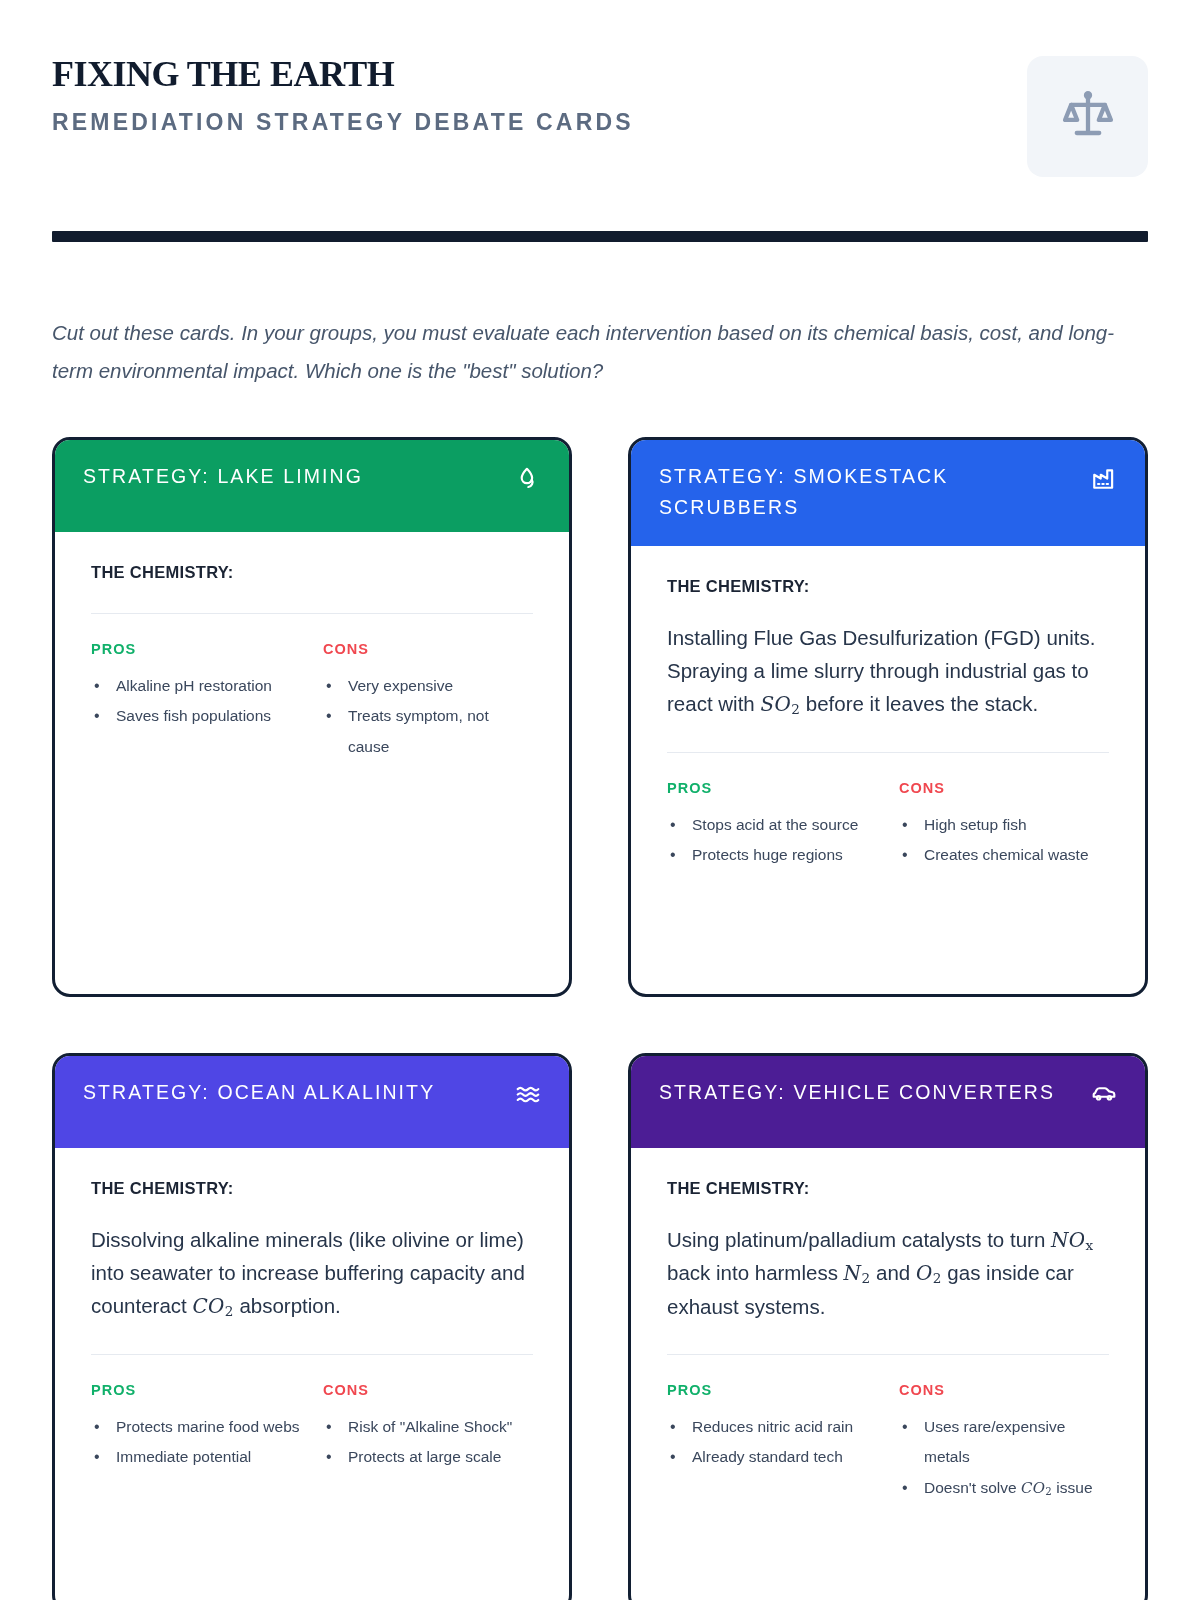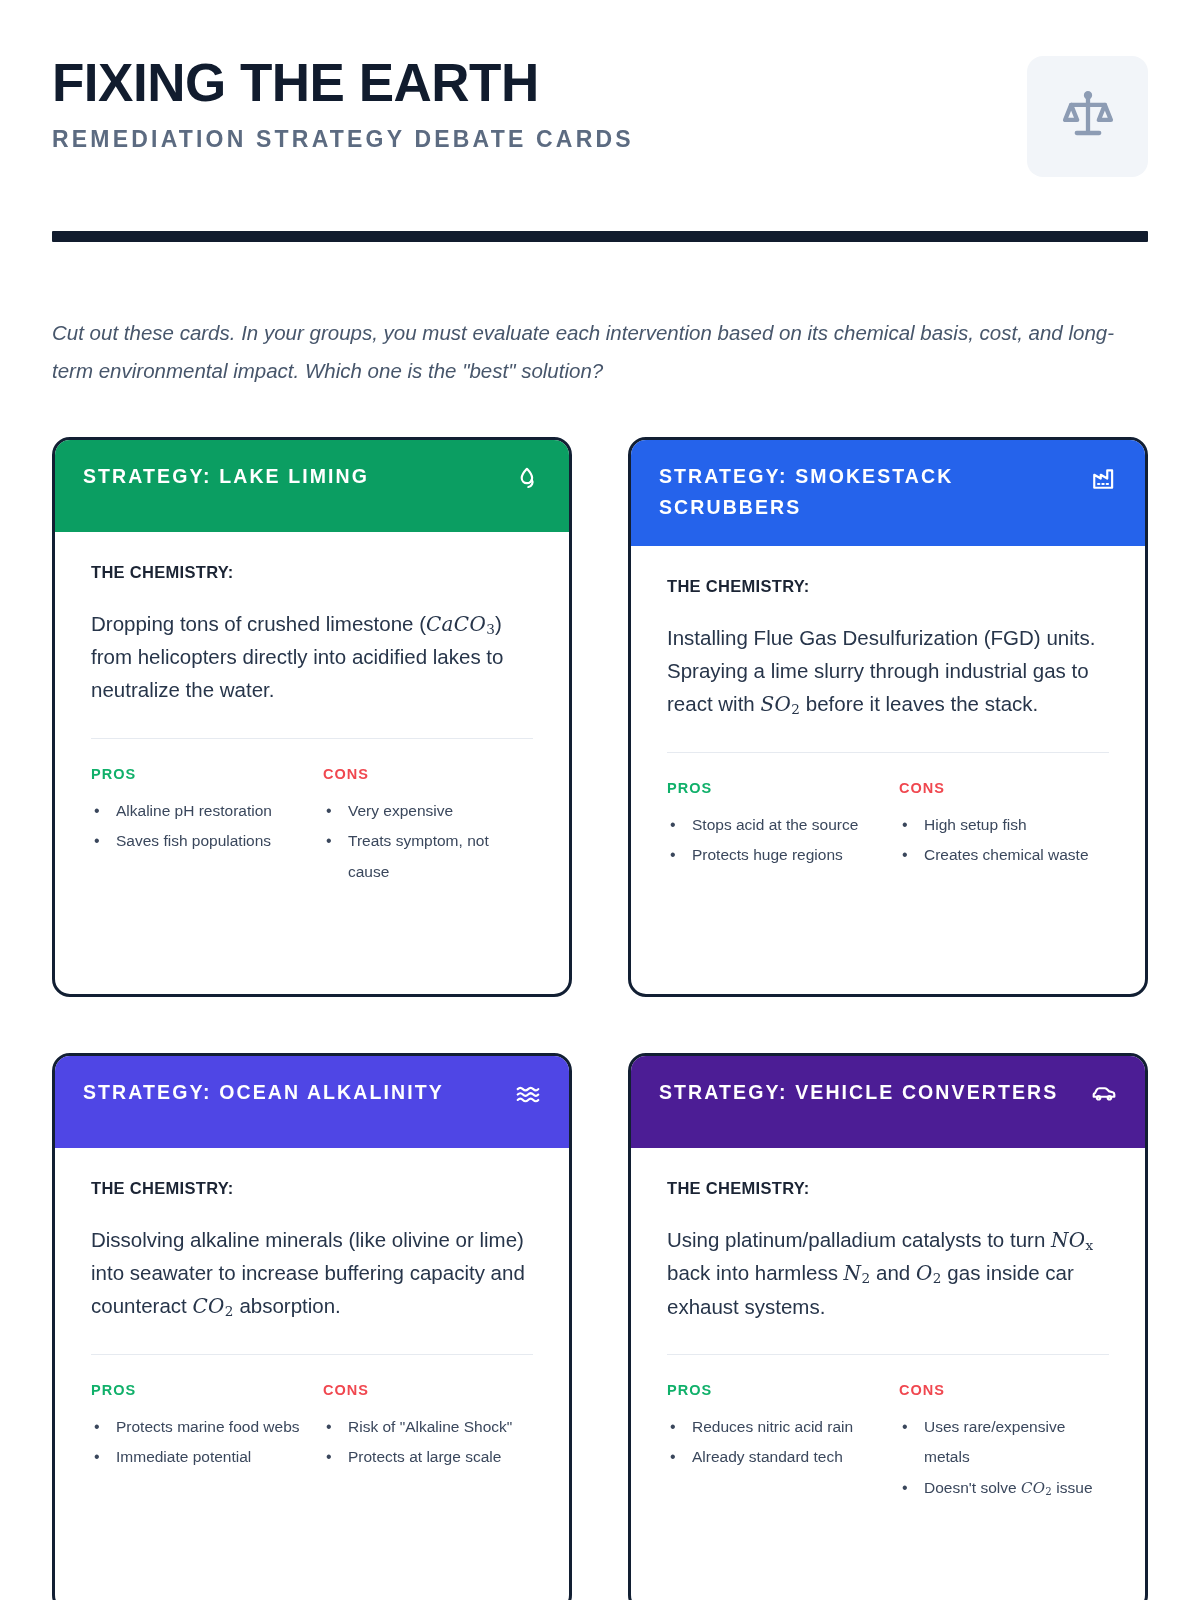--- a/index.html
+++ b/index.html
@@ -26,22 +26,22 @@
   
   .header {
     display: flex;
     align-items: flex-start;
     justify-content: space-between;
   }
 
   .header-text { padding-top: 4px; }
 
   .title {
-    font-family: Liberation Sans, sans-serif;
-    font-size: 53px;
+    font-family: Liberation Serif, serif;
+    font-size: 36px;
     font-weight: 700;
     letter-spacing: -0.5px;
     line-height: 1.0;
     color: #111c2e;
     text-transform: uppercase;
   }
 
   .subtitle {
     margin-top: 17px;
     font-size: 23px;
@@ -105,21 +105,21 @@
     display: flex;
     align-items: flex-start;
     justify-content: space-between;
     gap: 10px;
     min-height: 92px;
   }
 
   .card-head-title {
     color: #ffffff;
     font-size: 19.5px;
-    font-weight: 700;
+    font-weight: 400;
     letter-spacing: 2.1px;
     line-height: 1.62;
     text-transform: uppercase;
   }
 
   .card-head-icon {
     flex: none;
     width: 26px;
     height: 26px;
     margin-top: 4px;
@@ -236,21 +236,20 @@
         <div class="card-head-title">STRATEGY: LAKE LIMING</div>
         <span class="card-head-icon">
           <svg viewBox="0 0 24 24" fill="none" stroke="#ffffff" stroke-width="2" stroke-linecap="round" stroke-linejoin="round">
             <path d="M11 3.5S6.2 8.4 6.2 12a4.8 4.8 0 0 0 9.6 0C15.8 8.4 11 3.5 11 3.5z"></path>
             <path d="M15.5 13.5a4.5 4.5 0 0 1-3.2 6.8"></path>
           </svg>
         </span>
       </div>
       <div class="card-body">
         <div class="chem-label">THE CHEMISTRY:</div>
-        <div class="chem-text">Dropping tons of crushed limestone (<span class="formula">CaCO<sub>3</sub></span>) from helicopters directly into acidified lakes to neutralize the water.</div>
         <div class="divider"></div>
         <div class="pc-grid">
           <div class="pros">
             <div class="pc-heading">PROS</div>
             <ul class="pc-list">
                 <li>Alkaline pH restoration</li>
                 <li>Saves fish populations</li>
               </ul>
           </div>
           <div class="cons">

